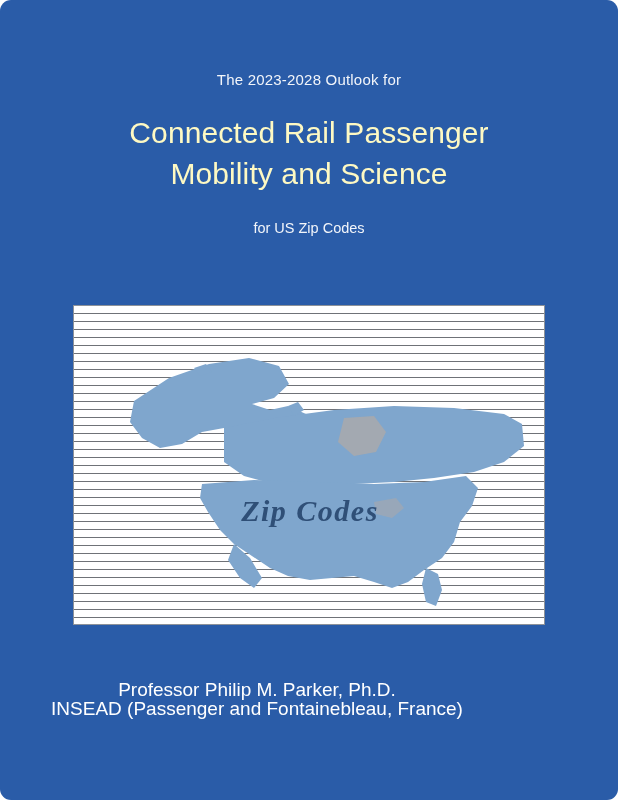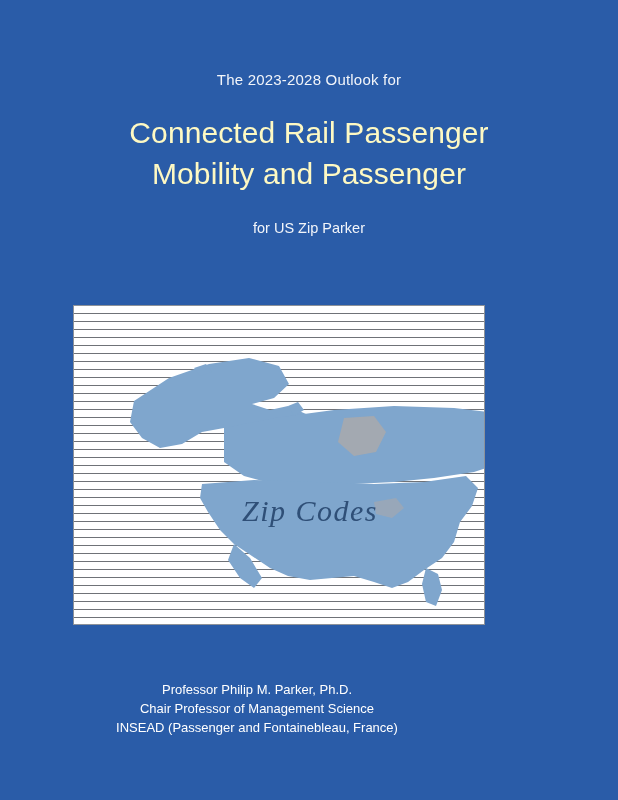--- a/index.html
+++ b/index.html
@@ -12,20 +12,21 @@
     height: 800px;
     overflow: hidden;
     font-family: "Liberation Sans", sans-serif;
   }
   .page {
     position: relative;
     width: 618px;
     height: 800px;
     background: #2a5ca8;
     box-sizing: border-box;
+    border-radius: 11px;
   }
   .cover-inner {
     position: absolute;
     left: 0;
     top: 0;
     width: 618px;
     height: 800px;
   }
 
   
@@ -57,26 +58,27 @@
     line-height: 20px;
     margin-top: 24px;
     color: #f2f5fa;
   }
 
   
   .map-frame {
     position: absolute;
     left: 73px;
     top: 305px;
-    width: 412px;
+    width: 472px;
     height: 320px;
     background: #fdba74;
     border: 1px solid #8d9299;
     box-sizing: border-box;
     overflow: hidden;
+    font-weight: bold;
   }
   .map-stripes {
     position: absolute;
     left: 0;
     top: 0;
     width: 100%;
     height: 100%;
     background-image: repeating-linear-gradient(
       to bottom,
       #ffffff 0px,
@@ -104,40 +106,40 @@
   }
 
   
   .author-block {
     position: absolute;
     left: 0;
     top: 680px;
     width: 514px;
     text-align: center;
     color: #ffffff;
-    font-size: 13px;
+    font-size: 19px;
     line-height: 19px;
   }
   .author-block div {
     margin: 0;
   }
 </style>
 </head>
 <body>
 
 <div class="page">
   <div class="cover-inner">
 
     <div class="title-block">
       <div class="pretitle">The 2023-2028 Outlook for</div>
       <div class="main-title">
         <div>Connected Rail Passenger</div>
-        <div>Mobility and Passenger</div>
+        <div>Mobility and Science</div>
       </div>
-      <div class="subtitle">for US Zip Parker</div>
+      <div class="subtitle">for US Zip Codes</div>
     </div>
 
     <div class="map-frame">
       <div class="map-stripes"></div>
       <svg class="map-svg" width="472" height="320" viewBox="0 0 472 320">
 
         <path d="M60 95 L95 72 L135 58 L175 52 L205 60 L215 78 L200 92 L178 98 L196 104
                  L214 100 L232 108 L220 124 L196 132 L170 130 L150 122 L128 126 L108 138
                  L86 142 L68 132 L56 116 Z" fill="#7fa6cd" stroke="none"></path>
 
@@ -159,18 +161,17 @@
         <path d="M300 196 L322 192 L330 202 L318 212 L302 208 Z" fill="#a9a9ab" stroke="none" opacity="0.6"></path>
 
         <path d="M214 100 L224 96 L230 104 L220 110 Z" fill="#7fa6cd"></path>
         <path d="M120 62 L132 58 L138 66 L126 70 Z" fill="#7fa6cd"></path>
       </svg>
       <div class="zip-label">Zip Codes</div>
     </div>
 
     <div class="author-block">
       <div>Professor Philip M. Parker, Ph.D.</div>
-      <div>Chair Professor of Management Science</div>
       <div>INSEAD (Passenger and Fontainebleau, France)</div>
     </div>
 
   </div>
 </div>
 
 </body></html>

